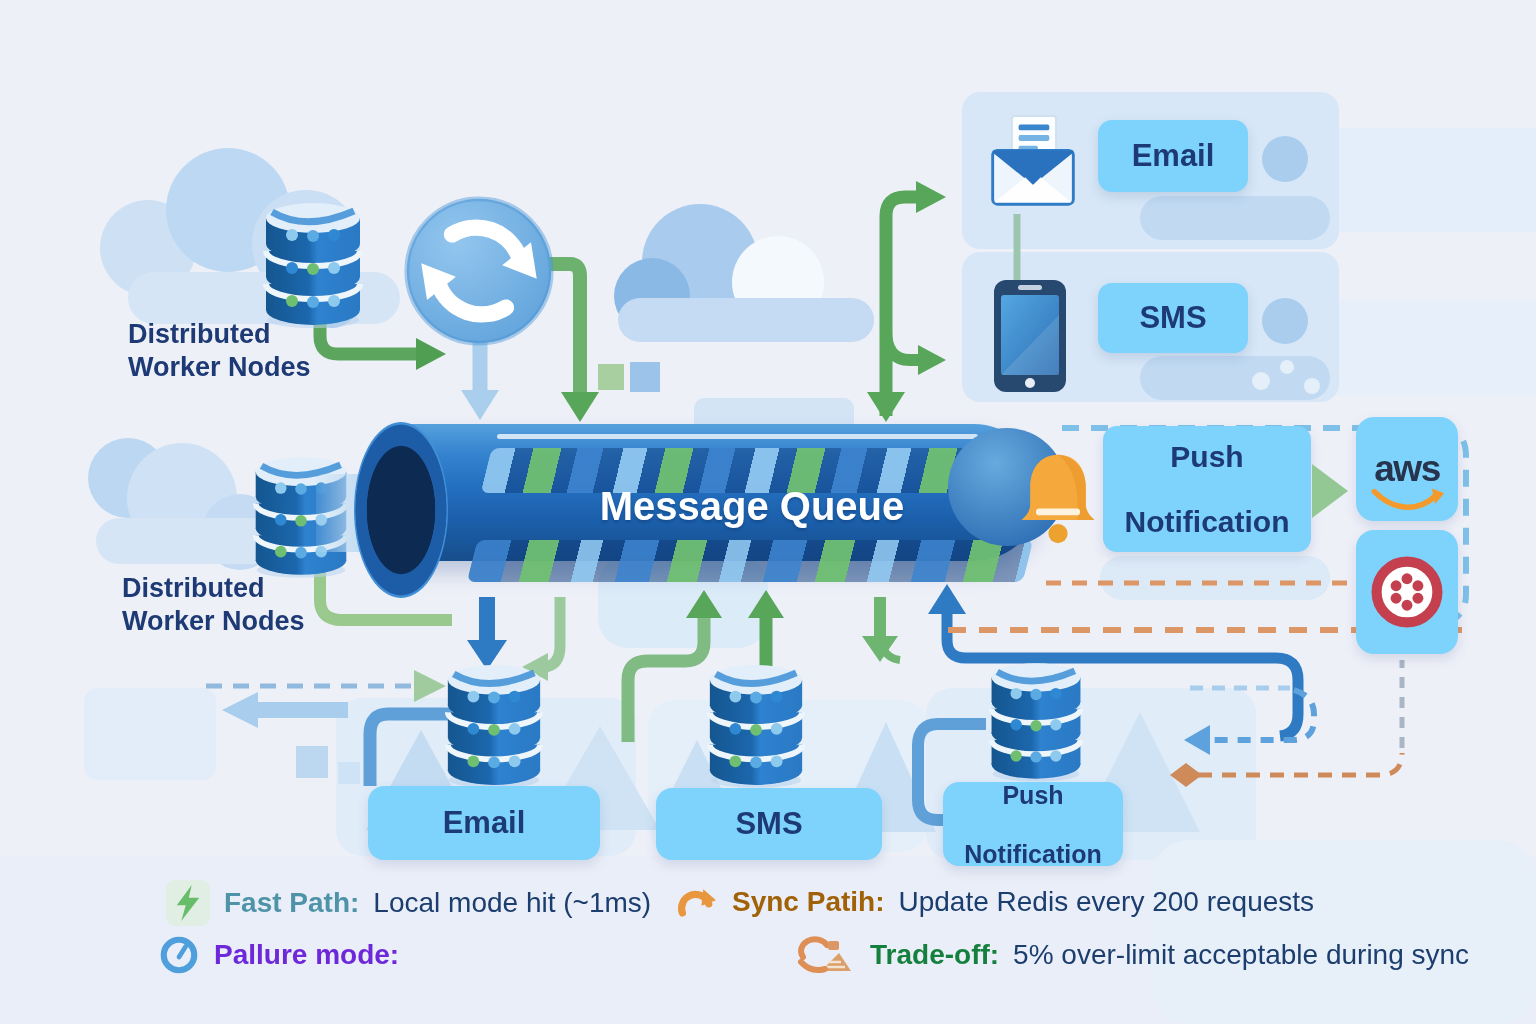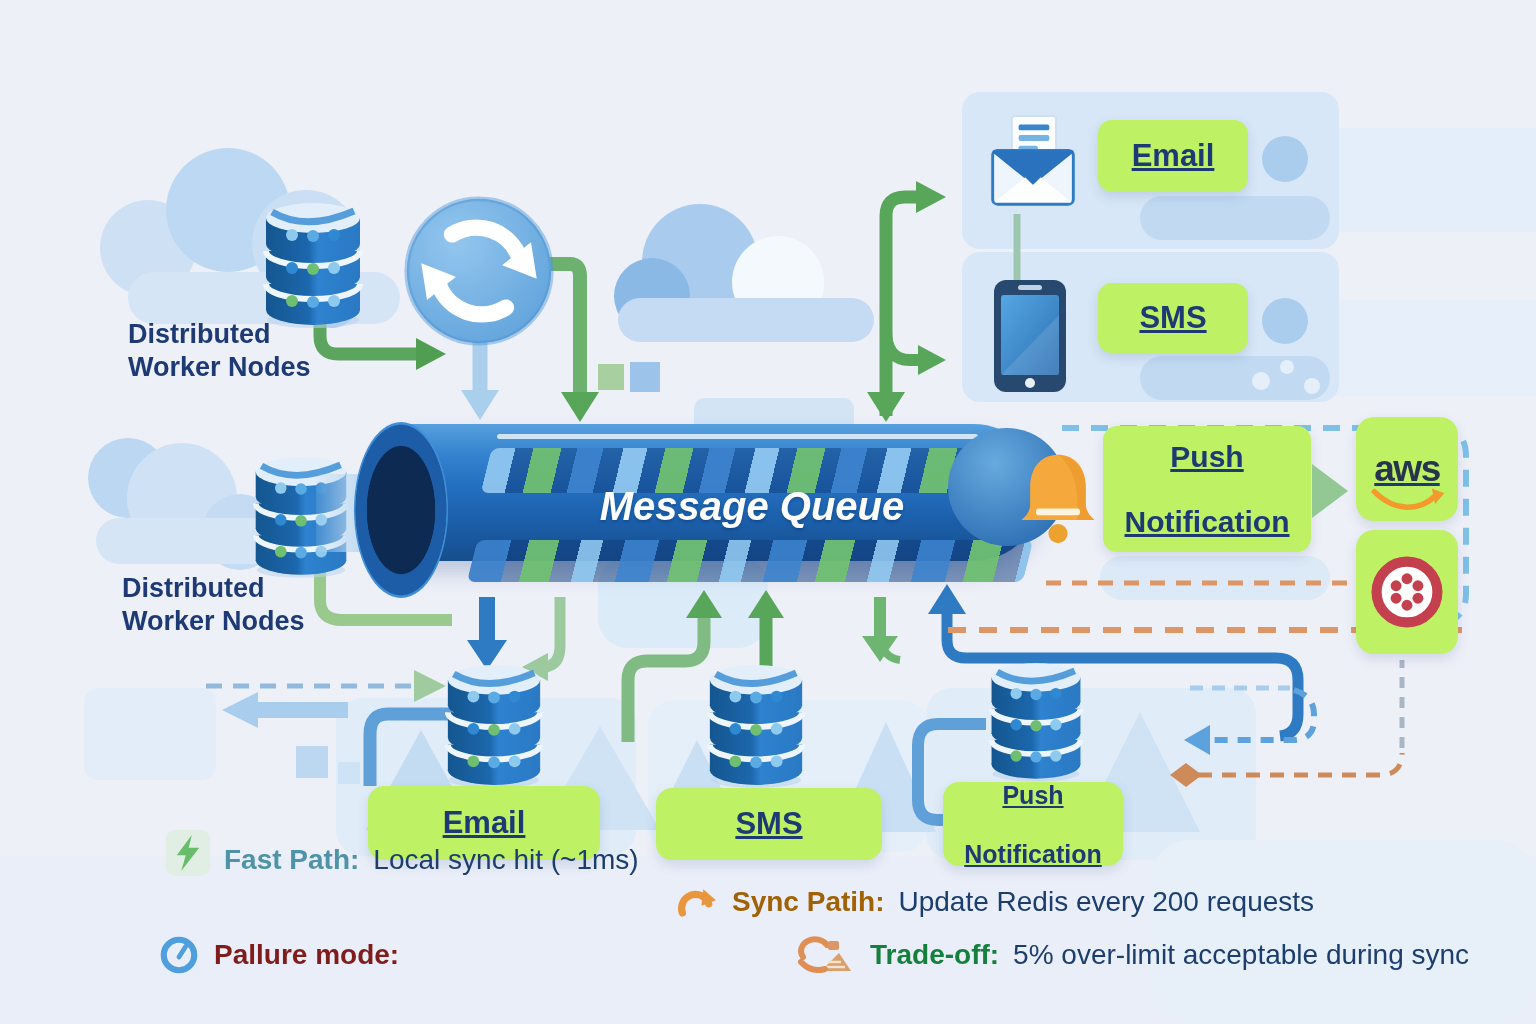--- a/index.html
+++ b/index.html
@@ -4,27 +4,27 @@
 <style>
   html,body{margin:0;padding:0;background:#eef0f8;}
   .canvas{position:relative;width:1536px;height:1024px;overflow:hidden;background:#eef0f8;
           font-family:"Liberation Sans","DejaVu Sans",sans-serif;}
   .abs{position:absolute;}
   .d{position:absolute;}
   .round{border-radius:50%;}
   .title{position:absolute;left:116px;top:64px;font-size:45px;font-weight:700;color:#1c3c7c;letter-spacing:-0.5px;z-index:6;}
   .node-label{position:absolute;z-index:6;font-size:27px;font-weight:700;color:#1d3a75;line-height:1.22;}
   .panel{position:absolute;background:#d7e7f7;border-radius:18px;z-index:2;}
-  .card{position:absolute;background:#bef264;border-radius:14px;box-shadow:0 5px 12px rgba(60,90,140,.16);
+  .card{position:absolute;background:#7dd3fc;border-radius:14px;box-shadow:0 5px 12px rgba(60,90,140,.16);
         display:flex;align-items:center;justify-content:center;z-index:5;
-        font-weight:700;color:#1d3a75;text-decoration:underline;}
+        font-weight:700;color:#1d3a75;}
   .arrows{position:absolute;left:0;top:0;z-index:3;pointer-events:none;}
   .nodes{z-index:4;}
   
-  .queue{position:absolute;left:362px;top:424px;width:680px;height:137px;z-index:4;font-style:italic;}
+  .queue{position:absolute;left:362px;top:424px;width:680px;height:137px;z-index:4;}
   .queue-body{position:absolute;left:40px;top:0;right:0;bottom:0;border-radius:0 86px 86px 0;
       background:linear-gradient(180deg,#56a0dd 0%,#3583cf 22%,#2470c0 45%,#1b5ea9 72%,#174e8c 100%);
       box-shadow:0 12px 20px rgba(40,80,140,.25);}
   .queue-topline{position:absolute;left:95px;top:10px;right:64px;height:5px;background:rgba(255,255,255,.75);border-radius:3px;}
   .queue-strip{position:absolute;height:45px;border-radius:8px;transform:skewX(-14deg);
       background-color:rgba(14,56,116,.38);overflow:hidden;}
   .queue-strip.s1{left:84px;top:24px;width:556px;
       background-image:repeating-linear-gradient(90deg,rgba(143,199,240,.95) 0 24px,rgba(20,70,140,.18) 24px 42px,rgba(111,191,114,.95) 42px 70px,rgba(20,70,140,.18) 70px 86px,rgba(60,130,205,.95) 86px 112px,rgba(20,70,140,.18) 112px 132px);}
   .queue-strip.s2{left:70px;top:116px;width:556px;height:42px;
       background-image:repeating-linear-gradient(90deg,rgba(60,130,205,.9) 0 34px,rgba(20,70,140,.2) 34px 52px,rgba(111,191,114,.95) 52px 82px,rgba(20,70,140,.2) 82px 104px,rgba(143,199,240,.9) 104px 126px,rgba(20,70,140,.2) 126px 148px);}
@@ -362,49 +362,49 @@
   </div>
 
   <svg class="abs nodes" style="left:984px;top:658px;z-index:4;" width="104" height="126">
       <use href="#sym-db"></use>
     </svg>
   <div class="card two-line" style="left:943px;top:782px;width:180px;height:84px;border-radius:16px;font-size:25px;">
     <span>Push</span>
     <span>Notification</span>
   </div>
 
-  <div class="legend-item" style="left:166px;top:830px;align-items:flex-end;">
+  <div class="legend-item" style="left:166px;top:880px;">
     <span class="lg-box" style="width:44px;height:46px;background:#e0eee4;">
       <svg width="30" height="40" viewBox="0 0 40 48">
           <polygon points="25,0 5,27 17,27 11,48 35,17 21,17" fill="#68bd6a"></polygon>
         </svg>
     </span>
     <span class="lab" style="color: rgb(78, 147, 168);">Fast Path:</span>
-    <span>Local sync hit (~1ms)</span>
+    <span>Local mode hit (~1ms)</span>
   </div>
 
   <div class="legend-item" style="left:674px;top:880px;">
     <span class="lg-box" style="width:44px;height:44px;">
       <svg width="40" height="40" viewBox="0 0 44 44">
         <path d="M7,34 A15,15 0 1 1 36,24" stroke="#e8973f" stroke-width="8" fill="none" stroke-linecap="round"></path>
         <polygon points="30,8 44,20 28,26" fill="#e8973f"></polygon>
       </svg>
     </span>
     <span class="lab" style="color: #a16207;">Sync Patih:</span>
     <span>Update Redis every 200 requests</span>
   </div>
 
   <div class="legend-item" style="left:158px;top:934px;">
     <span class="lg-box" style="width:42px;height:42px;">
       <svg width="40" height="40" viewBox="0 0 42 42">
         <circle cx="21" cy="21" r="16" stroke="#4f9fdc" stroke-width="6.5" fill="none"></circle>
         <path d="M21,23 L28,12" stroke="#4f9fdc" stroke-width="5" stroke-linecap="round" fill="none"></path>
       </svg>
     </span>
-    <span class="lab" style="color: #7f1d1d;">Pallure mode:</span>
+    <span class="lab" style="color: #6d28d9;">Pallure mode:</span>
   </div>
 
   <div class="legend-item" style="left:796px;top:934px;">
     <span class="lg-box" style="width:60px;height:42px;">
       <svg width="58" height="40" viewBox="0 0 58 40">
         <path d="M6,22 A13,11 0 0 1 30,10" stroke="#de8f55" stroke-width="6" fill="none" stroke-linecap="round"></path>
         <rect x="31" y="6" width="11" height="9" rx="2" fill="#dd9666"></rect>
         <polygon points="24,36 54,36 42,18" fill="#dba06a"></polygon>
         <path d="M28,32 h20 M31,27 h13" stroke="#f3e3d2" stroke-width="2.5"></path>
         <path d="M4,27 Q14,38 28,34" stroke="#de8f55" stroke-width="6" fill="none" stroke-linecap="round"></path>

